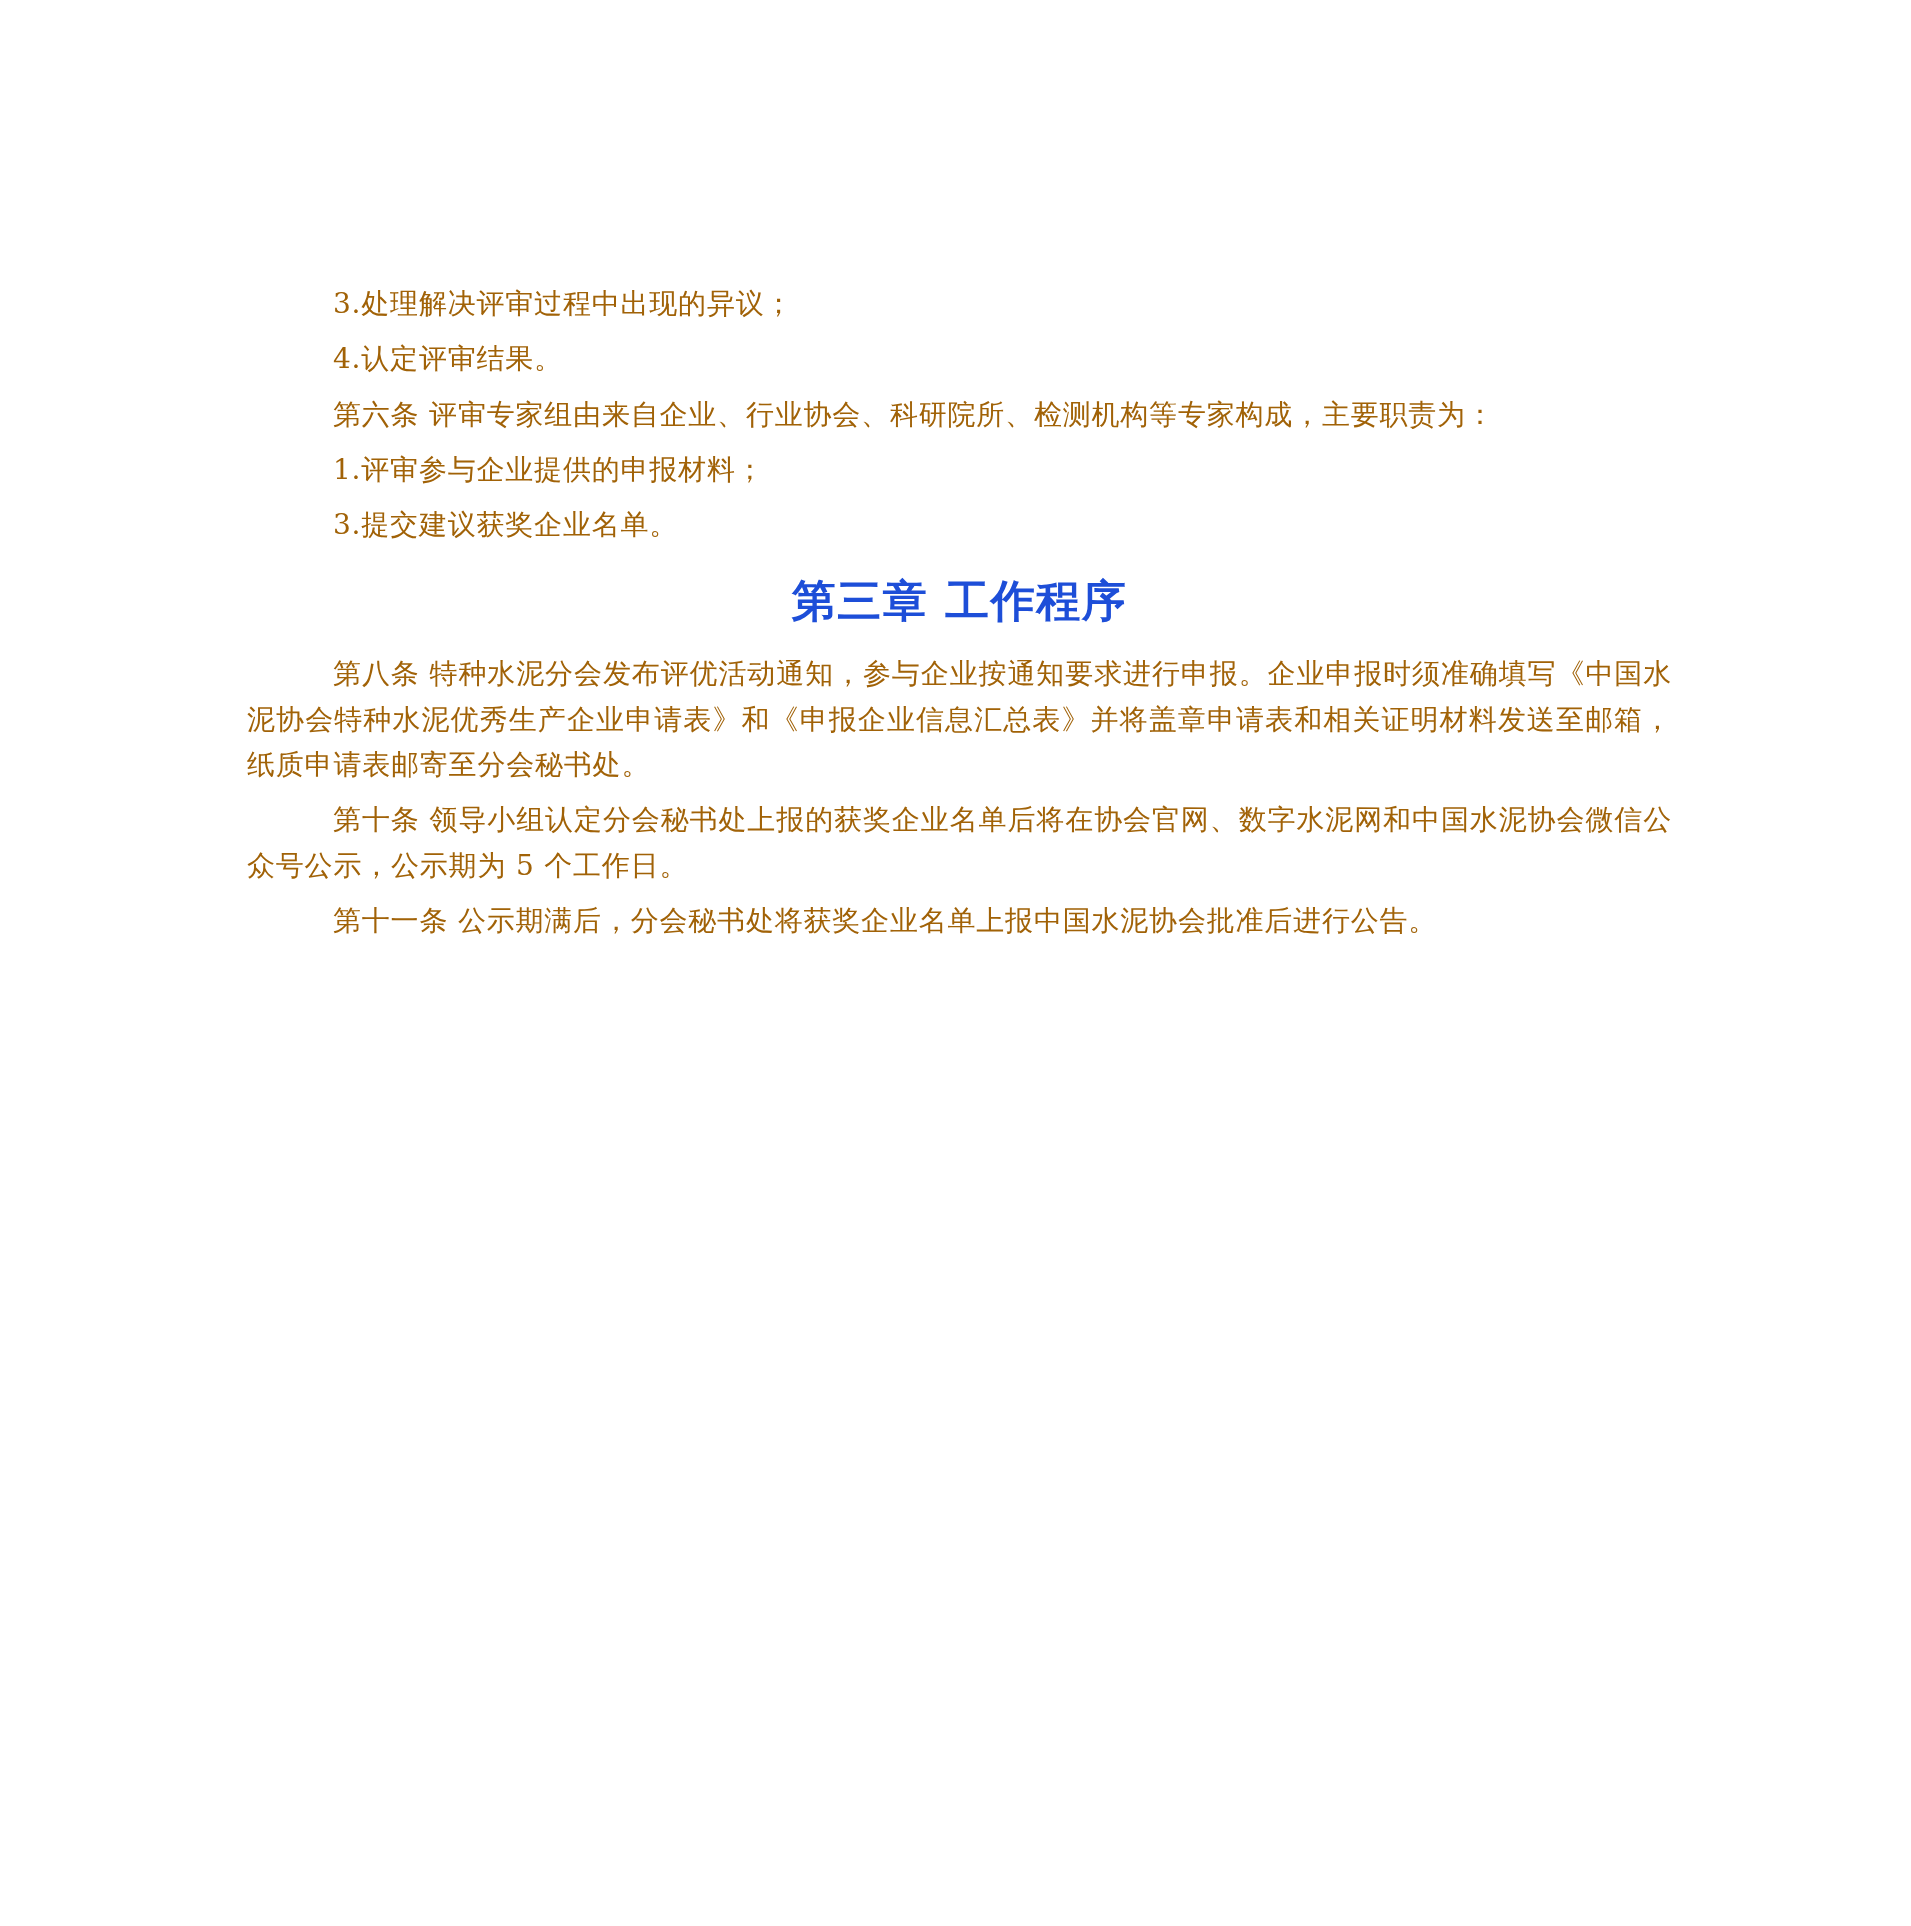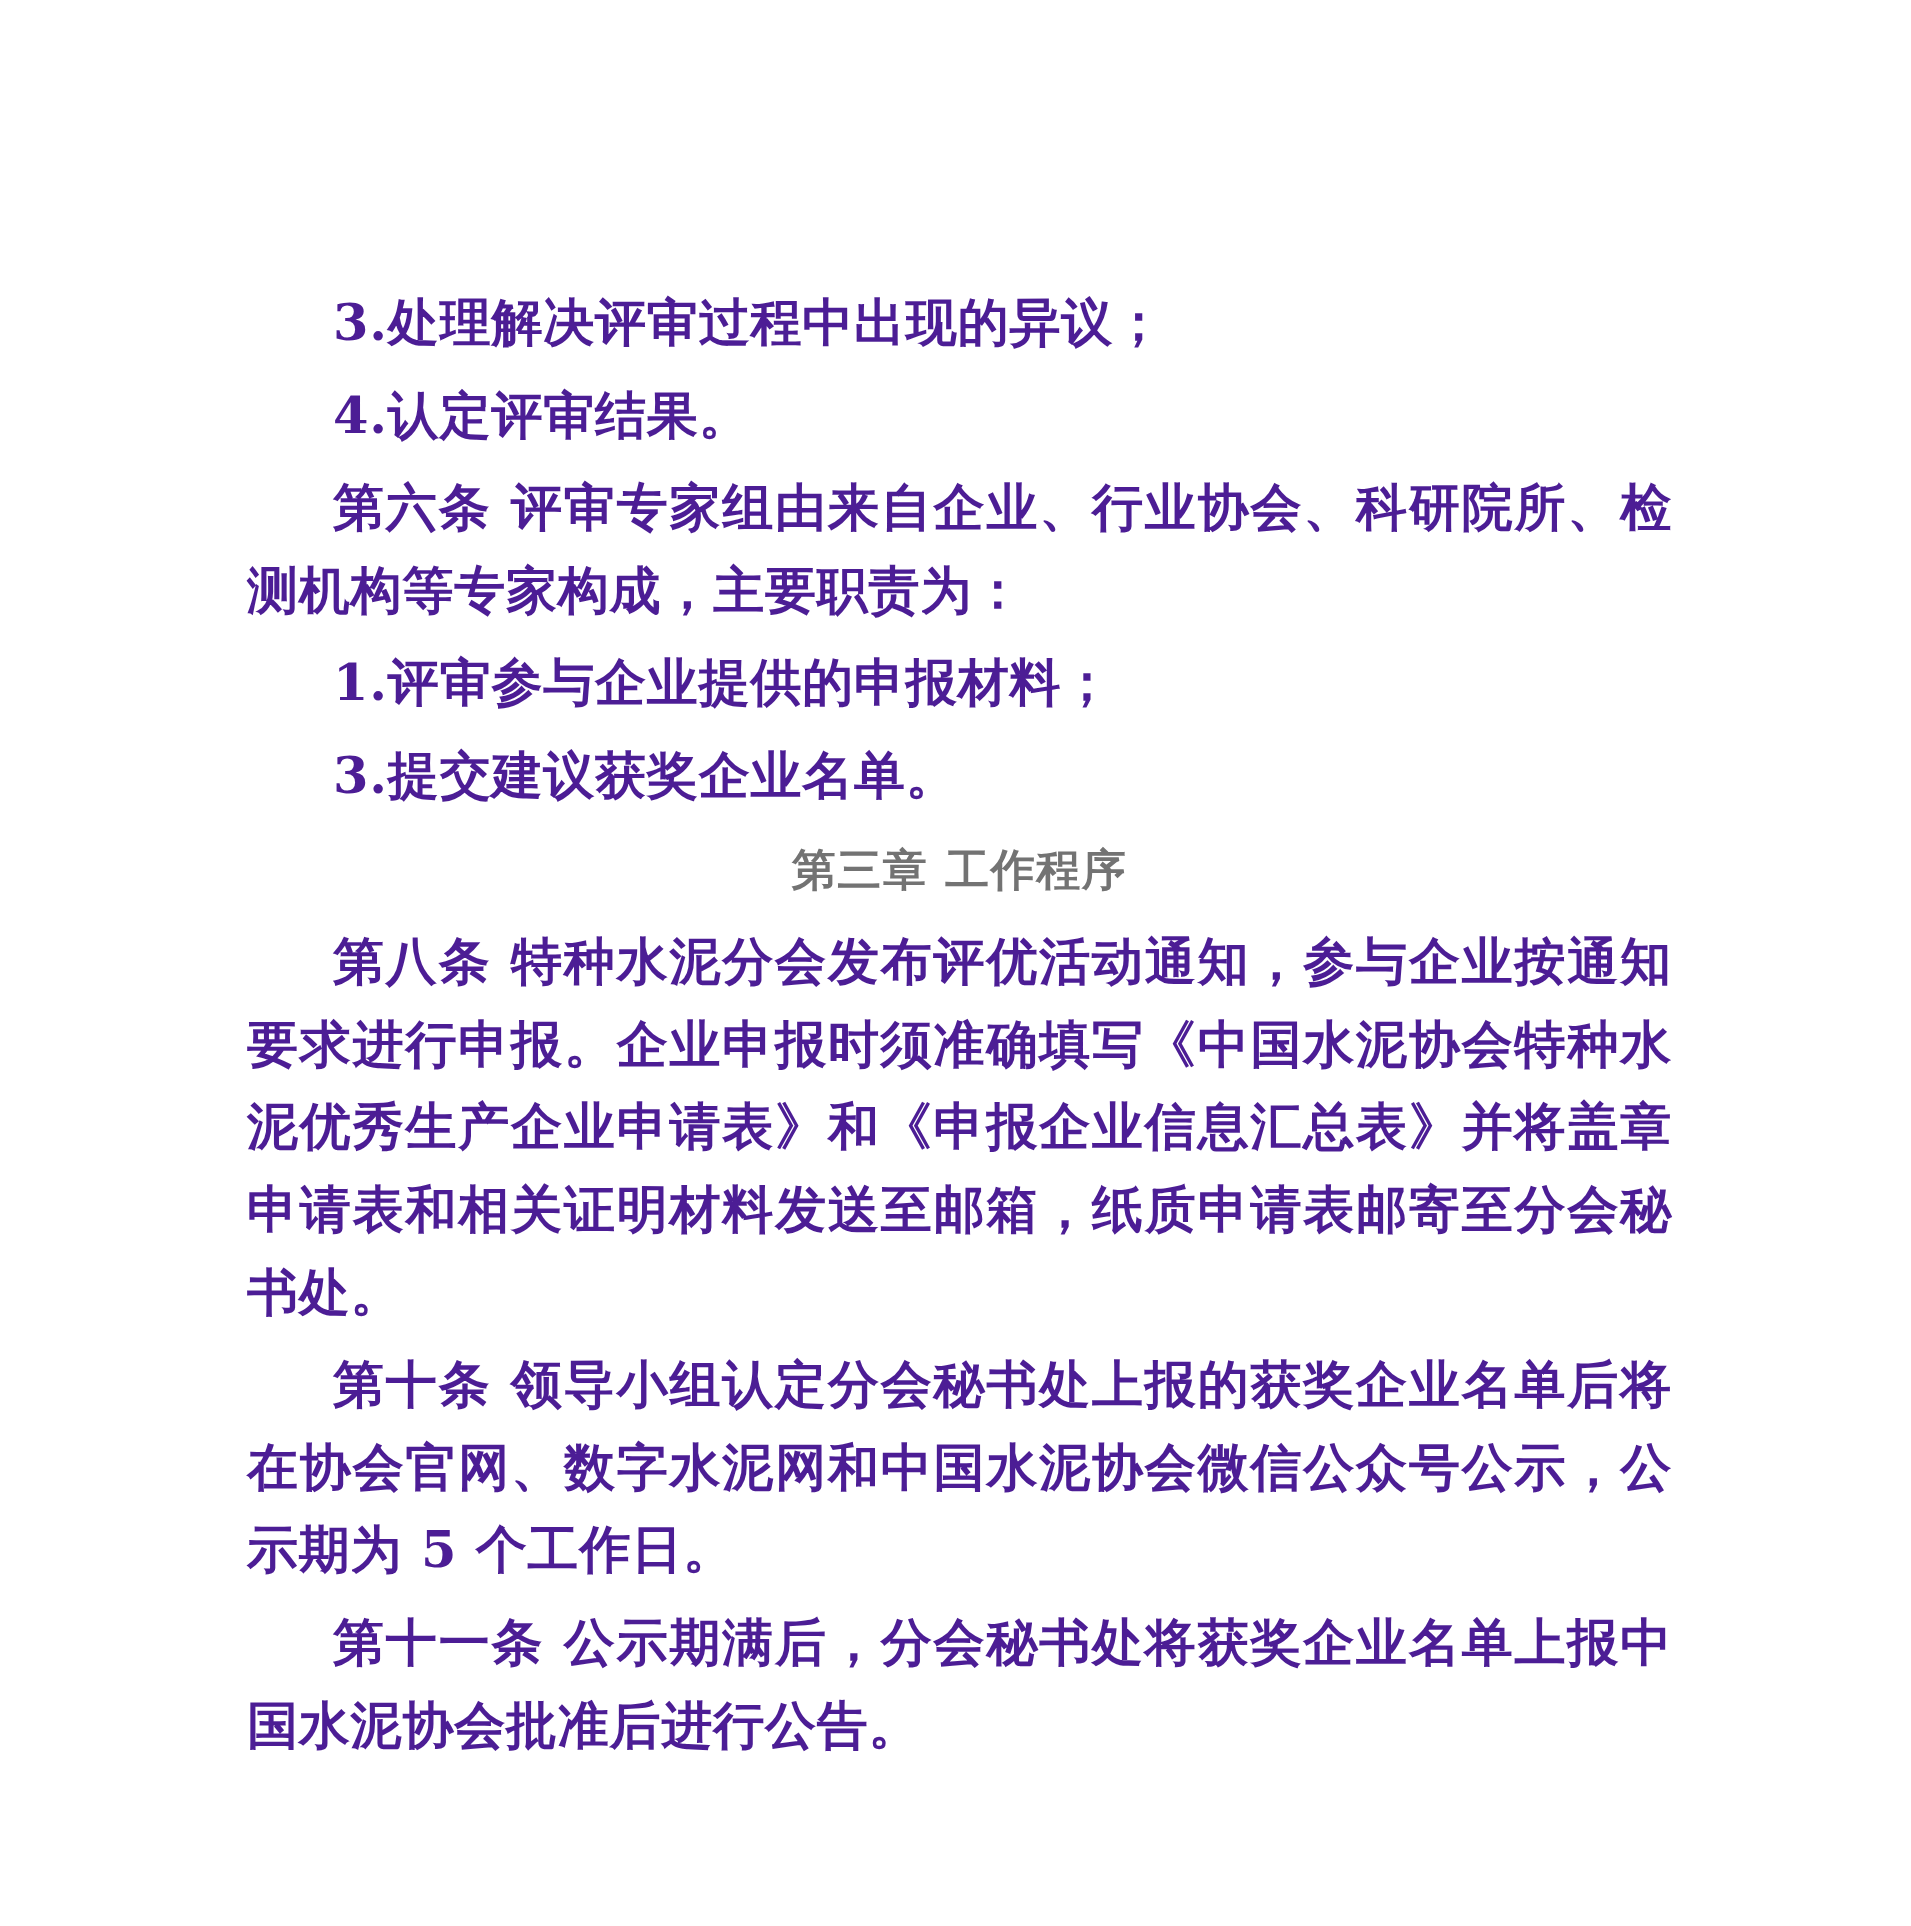--- a/index.html
+++ b/index.html
@@ -19,38 +19,38 @@
     box-sizing: border-box;
     overflow: hidden;
   }
   .content {
     position: absolute;
     left: 247px;
     top: 281px;
     width: 1425px;
   }
   .para {
-    font-size: 51px;
+    font-size: 28px;
     line-height: 1.62;
     letter-spacing: 0.8px;
     text-align: justify;
     text-justify: inter-ideograph;
     margin: 0 0 10px 0;
     text-indent: 86px;
-    color: #4c1d95;
-    font-weight: 700;
+    color: #a16207;
+    font-weight: 400;
   }
   .chapter-title {
     font-size: 44px;
     line-height: 1.62;
     letter-spacing: 1.5px;
     text-align: center;
     font-weight: bold;
     margin: 17.7px 0 14.6px 0;
-    color: #737373;
+    color: #1d4ed8;
   }
 </style>
 </head>
 <body>
 
 <div class="page">
 
   <div class="content">
 
     <p class="para">3.处理解决评审过程中出现的异议；</p>

